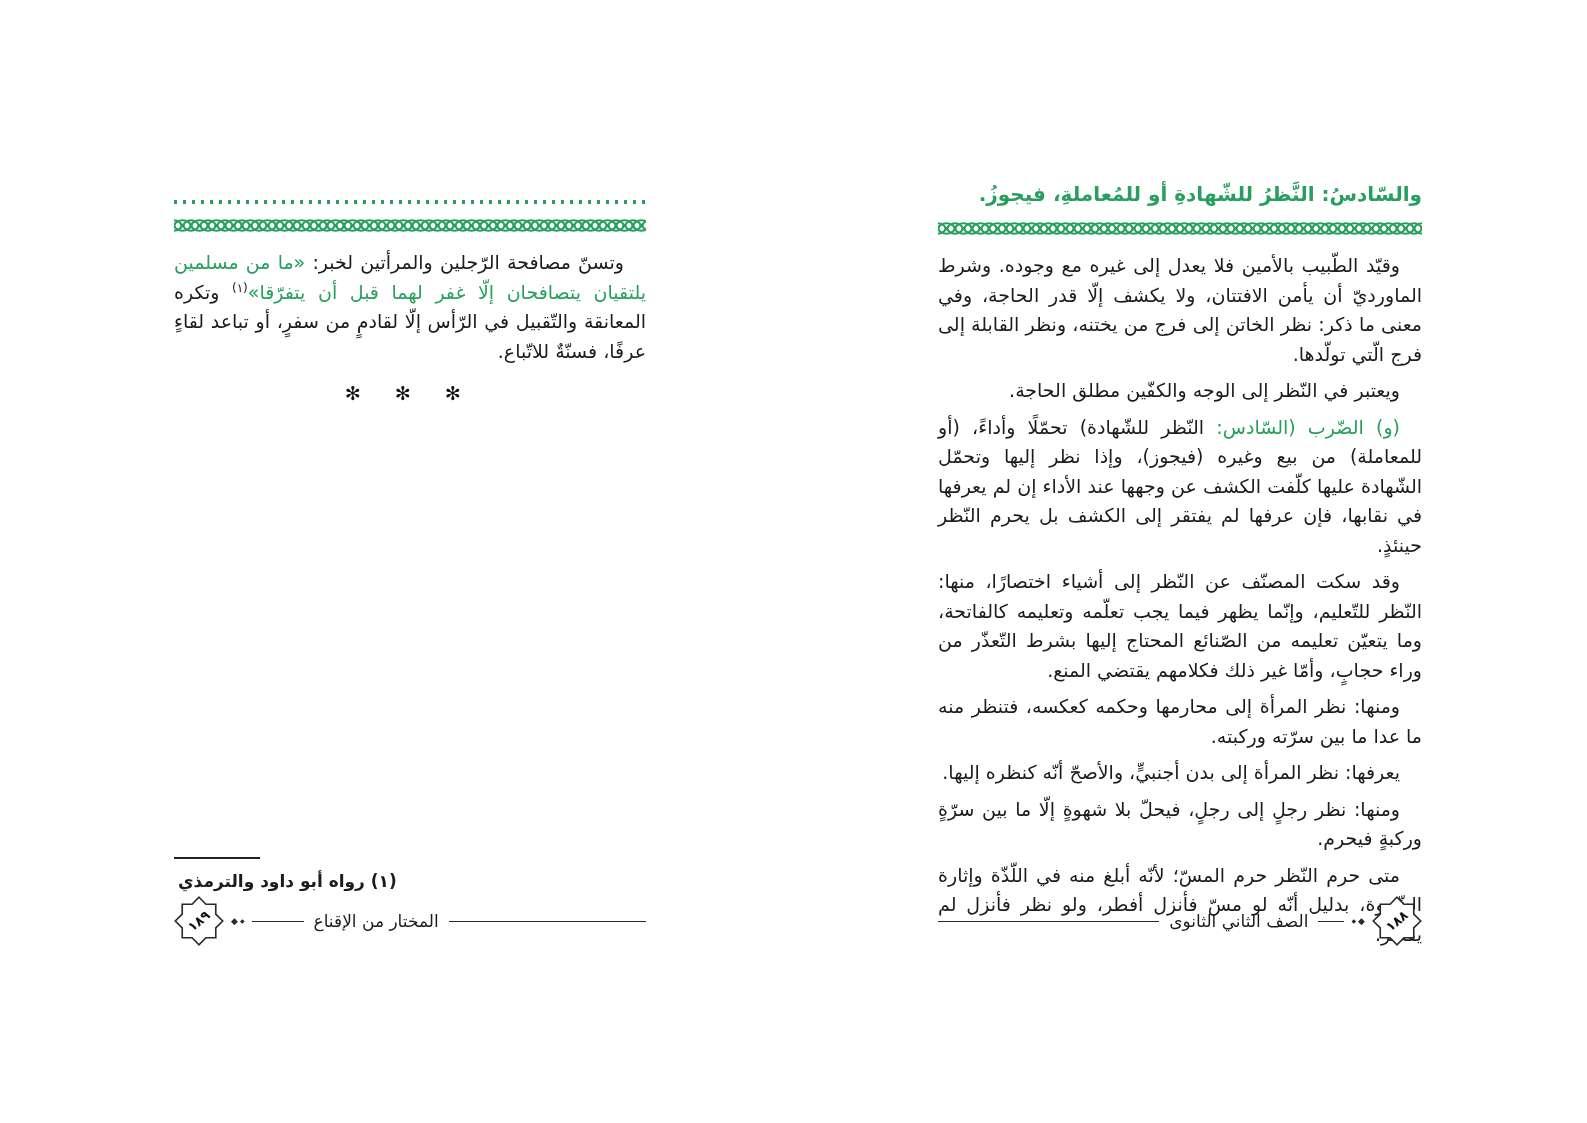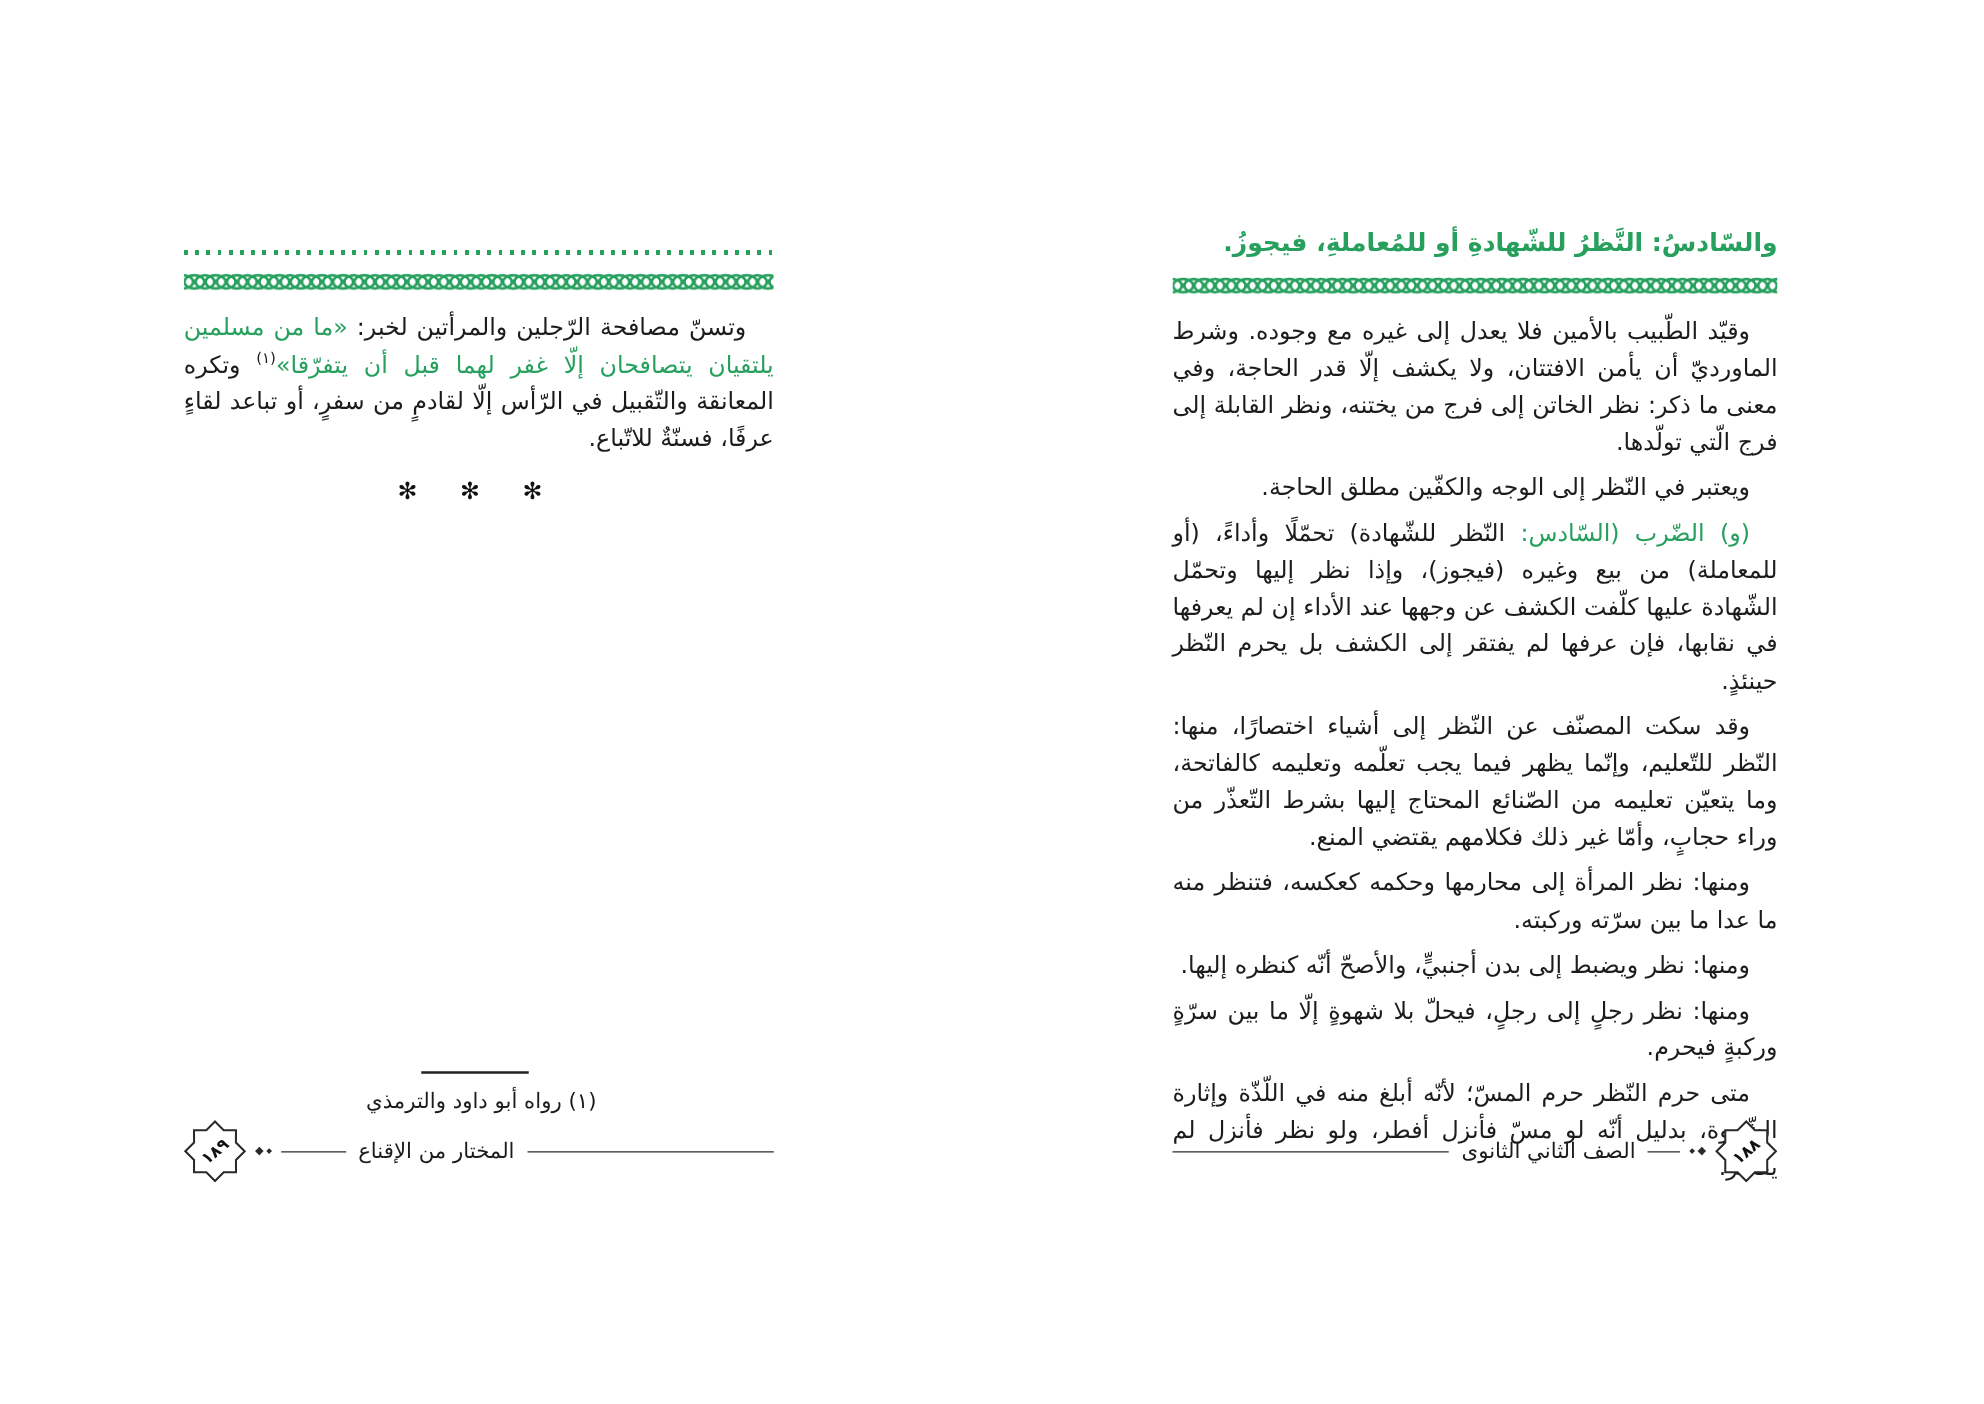--- a/index.html
+++ b/index.html
@@ -6,21 +6,21 @@
     --green:#27a05e;
     --ink:#1c1c1c;
   }
   html,body{margin:0;padding:0;}
   body{
     width:1587px;height:1123px;position:relative;overflow:hidden;
     background:#ffffff;color:var(--ink);
     font-family:"DejaVu Sans","Liberation Sans",sans-serif;
   }
   .page{position:absolute;top:180px;height:772px;direction:rtl;}
-  .page-left{left:147px;width:472px;}
+  .page-left{left:174px;width:472px;}
   .page-right{left:938px;width:484px;}
 
   .page-title{
     font-size:20px;font-weight:bold;color:var(--green);
     margin:0 0 12px 0;line-height:28px;
   }
   .dotted-rule{
     height:4px;margin:20px 0 13px 0;
     background:repeating-linear-gradient(90deg,var(--green) 0 3px,transparent 3px 9px);
   }
@@ -33,21 +33,21 @@
   }
   .seg-black{color:var(--ink);}
   .seg-green{color:var(--green);}
   sup{font-size:12px;line-height:0;}
 
   .ornament{
     text-align:center;font-size:19px;letter-spacing:14px;
     margin-top:16px;color:#111;
   }
 
-  .footnote-block{position:absolute;bottom:60px;left:0;right:0;text-align:center;}
+  .footnote-block{position:absolute;bottom:60px;left:0;right:0;text-align:left;font-weight:bold;}
   .footnote-rule{
     width:86px;height:0;border-top:2px solid #222;
     margin:0 6px 7px 0;display:inline-block;
   }
   .footnote-text{font-size:17px;line-height:22px;display:block;padding-left:4px;}
 
   .footer{
     position:absolute;bottom:6px;left:0;right:0;
     display:flex;align-items:center;direction:rtl;gap:7px;height:50px;
   }
@@ -82,21 +82,21 @@
   <svg class="chain-border" aria-hidden="true">
     <rect width="100%" height="17" fill="url(#chainpat)"></rect>
   </svg>
 
   <div class="body-text">
       <p class="para"><span class="seg-black">وقيّد الطّبيب بالأمين فلا يعدل إلى غيره مع وجوده. وشرط الماورديّ أن يأمن الافتتان، ولا يكشف إلّا قدر الحاجة، وفي معنى ما ذكر: نظر الخاتن إلى فرج من يختنه، ونظر القابلة إلى فرج الّتي تولّدها.</span></p>
       <p class="para"><span class="seg-black">ويعتبر في النّظر إلى الوجه والكفّين مطلق الحاجة.</span></p>
       <p class="para"><span class="seg-green">(و) الضّرب (السّادس:</span><span class="seg-black"> النّظر للشّهادة) تحمّلًا وأداءً، (أو للمعاملة) من بيع وغيره (فيجوز)، وإذا نظر إليها وتحمّل الشّهادة عليها كلّفت الكشف عن وجهها عند الأداء إن لم يعرفها في نقابها، فإن عرفها لم يفتقر إلى الكشف بل يحرم النّظر حينئذٍ.</span></p>
       <p class="para"><span class="seg-black">وقد سكت المصنّف عن النّظر إلى أشياء اختصارًا، منها: النّظر للتّعليم، وإنّما يظهر فيما يجب تعلّمه وتعليمه كالفاتحة، وما يتعيّن تعليمه من الصّنائع المحتاج إليها بشرط التّعذّر من وراء حجابٍ، وأمّا غير ذلك فكلامهم يقتضي المنع.</span></p>
       <p class="para"><span class="seg-black">ومنها: نظر المرأة إلى محارمها وحكمه كعكسه، فتنظر منه ما عدا ما بين سرّته وركبته.</span></p>
-      <p class="para"><span class="seg-black">ومنها: نظر ويضبط إلى بدن أجنبيٍّ، والأصحّ أنّه كنظره إليها.</span></p>
+      <p class="para"><span class="seg-black">يعرفها: نظر المرأة إلى بدن أجنبيٍّ، والأصحّ أنّه كنظره إليها.</span></p>
       <p class="para"><span class="seg-black">ومنها: نظر رجلٍ إلى رجلٍ، فيحلّ بلا شهوةٍ إلّا ما بين سرّةٍ وركبةٍ فيحرم.</span></p>
       <p class="para"><span class="seg-black">متى حرم النّظر حرم المسّ؛ لأنّه أبلغ منه في اللّذّة وإثارة الشّهوة، بدليل أنّه لو مسّ فأنزل أفطر، ولو نظر فأنزل لم يفطر.</span></p>
     </div>
 
   <div class="footer">
     <svg class="star-wrap" viewBox="0 0 40 40">
       <use href="#star8" fill="#ffffff" stroke="#2a2a2a" stroke-width="1.3"></use>
       <text x="20" y="23.5" text-anchor="middle" font-size="10.5" font-weight="bold" fill="#111" transform="rotate(-40 20 20)">١٨٨</text>
     </svg>
     <span class="diamonds">

